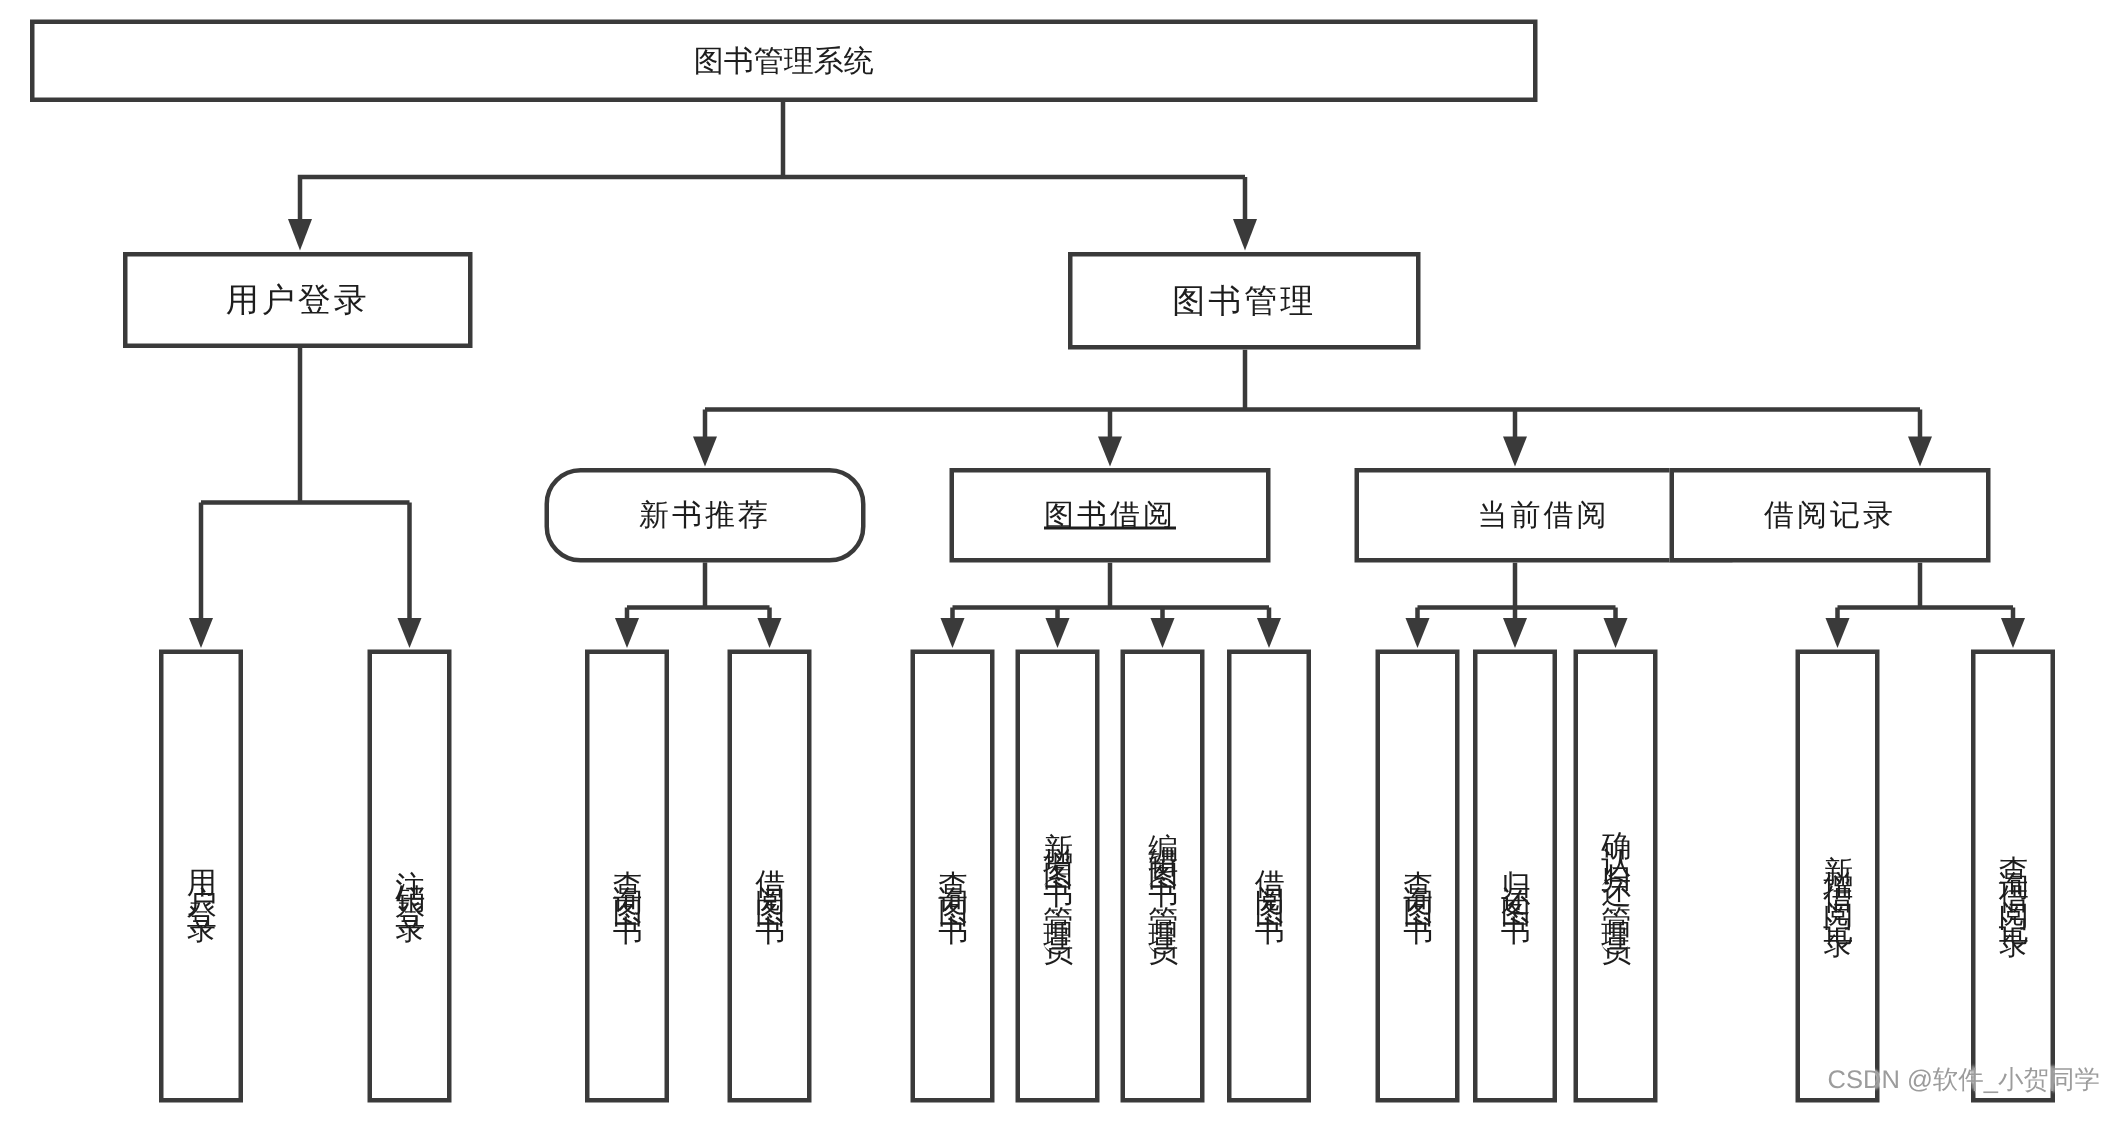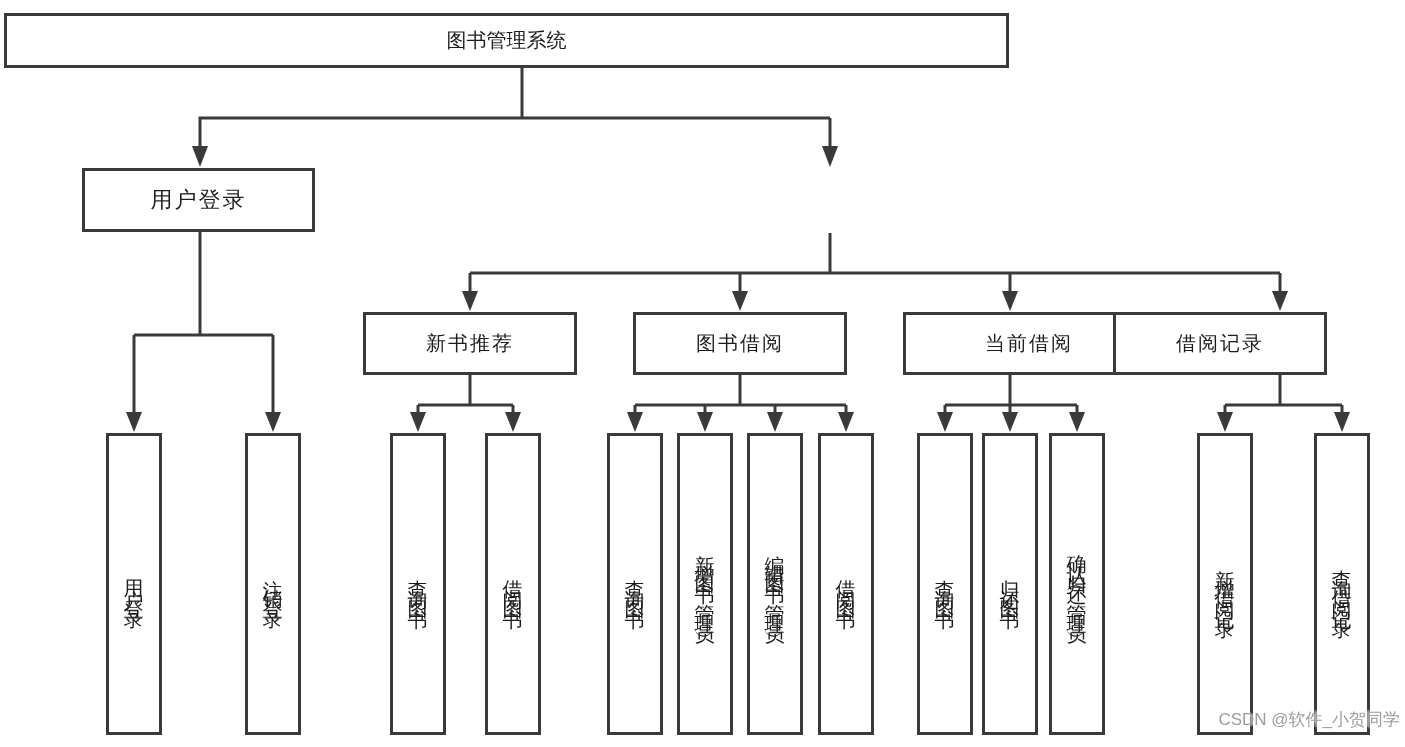--- a/index.html
+++ b/index.html
@@ -97,32 +97,35 @@
       <polygon points="767,412 783,412 775,432"></polygon>
       <polygon points="838,412 854,412 846,432"></polygon>
       <polygon points="937,412 953,412 945,432"></polygon>
       <polygon points="1002,412 1018,412 1010,432"></polygon>
       <polygon points="1069,412 1085,412 1077,432"></polygon>
       <polygon points="1217,412 1233,412 1225,432"></polygon>
       <polygon points="1334,412 1350,412 1342,432"></polygon>
     </g>
   </svg>
 
-  <div class="box root-box" style="left:4px;top:13px;width:1005px;height:55px;">
+  <div class="box root-box" style="left:20px;top:13px;width:1005px;height:55px;">
     <span class="lbl">图书管理系统</span>
   </div>
 
   <div class="box l1-box" style="left:82px;top:168px;width:233px;height:64px;">
     <span class="lbl">用户登录</span>
   </div>
+  <div class="box l1-box" style="left:712px;top:168px;width:235px;height:65px;">
+    <span class="lbl">图书管理</span>
+  </div>
 
-  <div class="box l2-box" style="left:363px;top:312px;width:214px;height:63px;">
+  <div class="box l2-box" style="left:363px;top:312px;width:214px;height:63px;border-radius:24px;">
     <span class="lbl">新书推荐</span>
   </div>
-  <div class="box l2-box" style="left:633px;top:312px;width:214px;height:63px;">
+  <div class="box l2-box" style="left:633px;top:312px;width:214px;height:63px;text-decoration:underline;">
     <span class="lbl">图书借阅</span>
   </div>
   <div class="box l2-box" style="left:903px;top:312px;width:252px;height:63px;">
     <span class="lbl">当前借阅</span>
   </div>
   <div class="box l2-box" style="left:1113px;top:312px;width:214px;height:63px;">
     <span class="lbl">借阅记录</span>
   </div>
 
   <div class="box vbox" style="left:106px;top:433px;width:56px;height:302px;">

